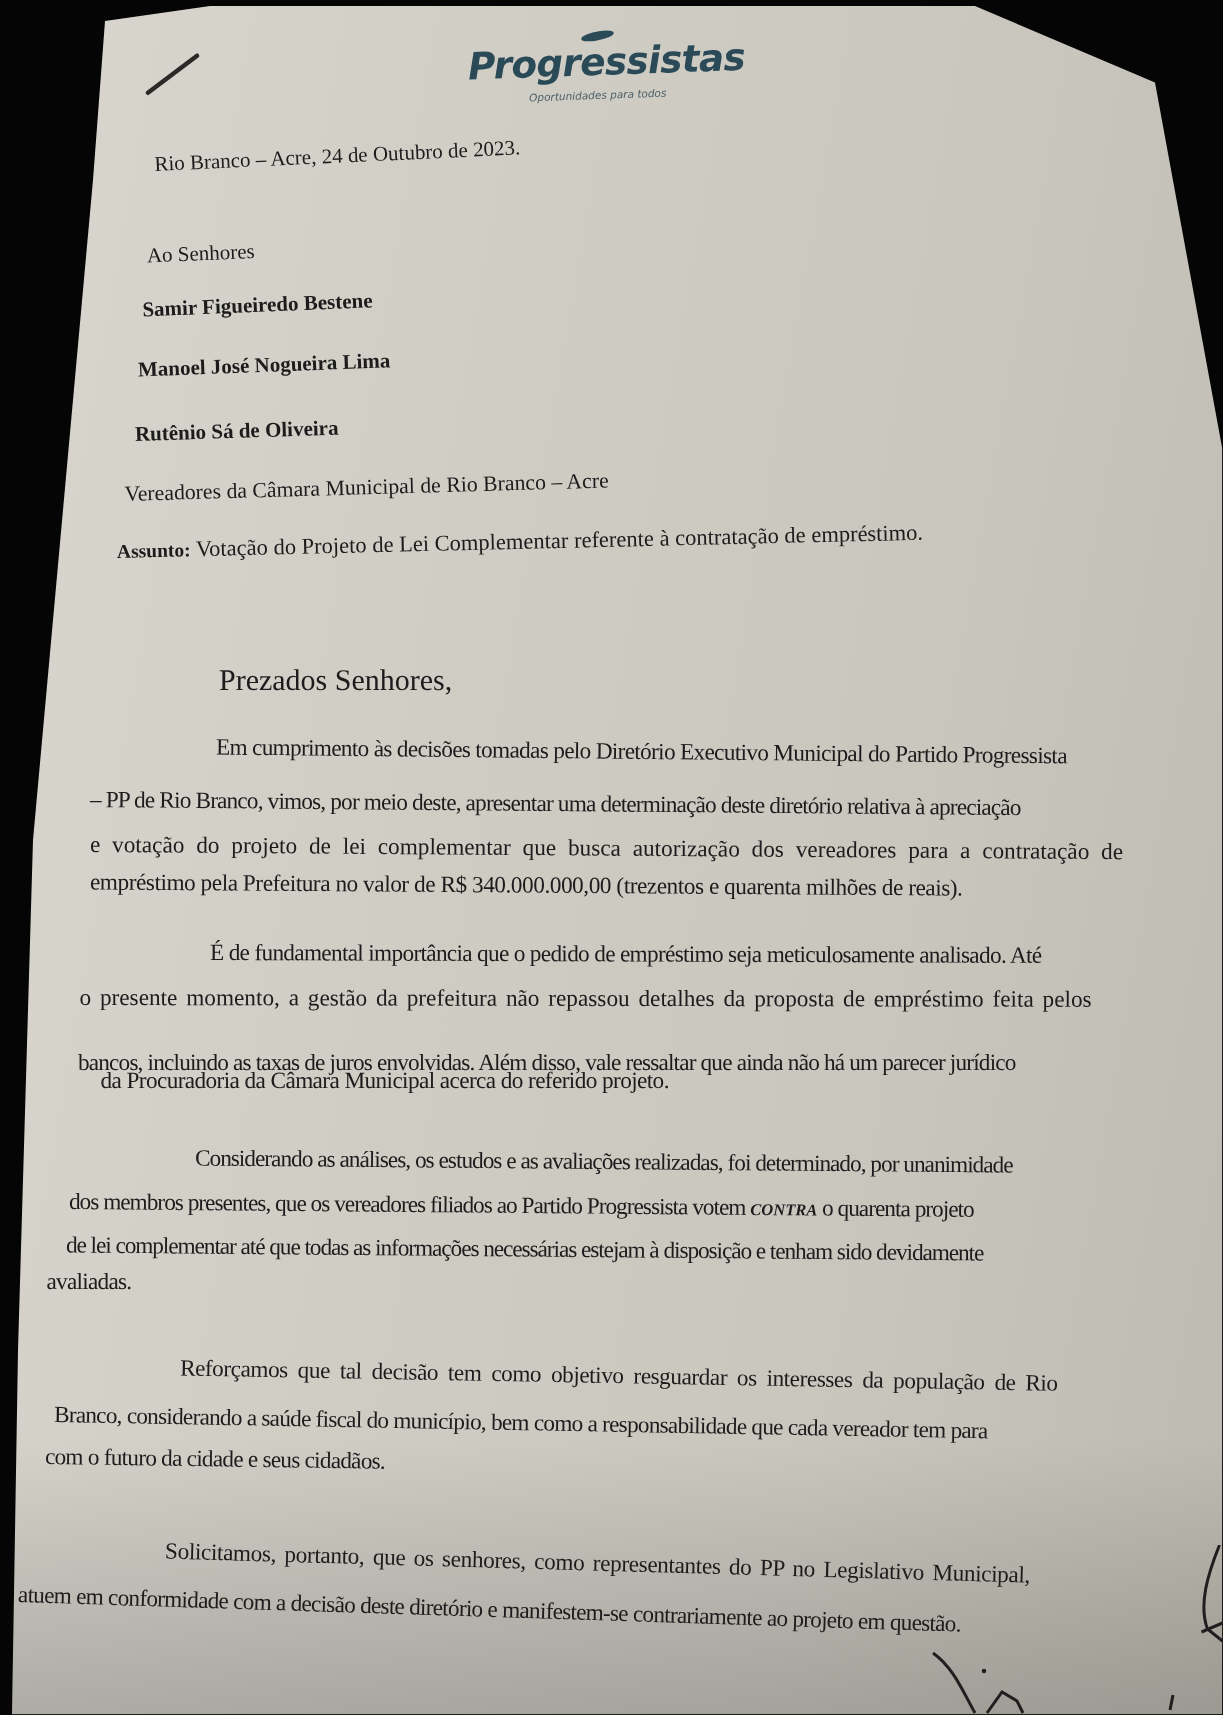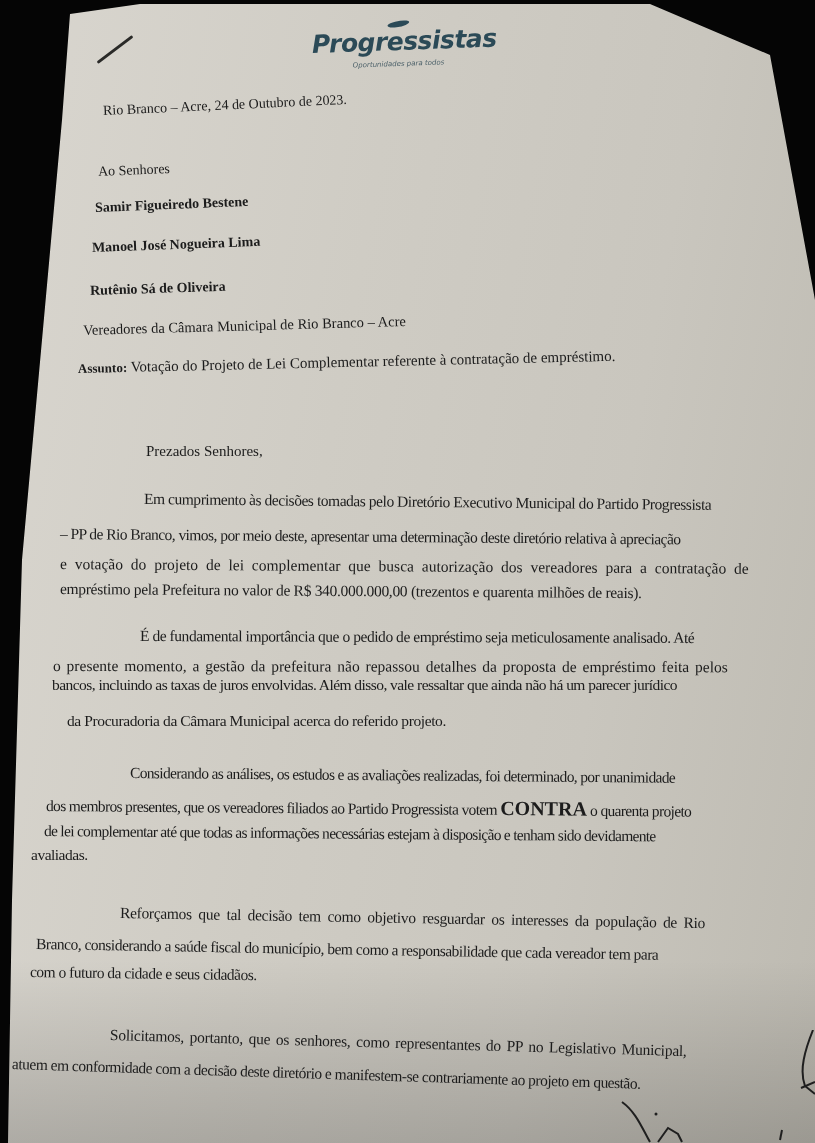--- a/index.html
+++ b/index.html
@@ -65,36 +65,36 @@
 <div class="line" style="left:98px;top:164px;font-size:14px;transform:rotate(-2.4deg);">Ao Senhores</div>
 <div class="line bold" style="left:95px;top:200px;font-size:14px;transform:rotate(-2.3deg);">Samir Figueiredo Bestene</div>
 <div class="line bold" style="left:92px;top:240px;font-size:14px;transform:rotate(-2.1deg);">Manoel José Nogueira Lima</div>
 <div class="line bold" style="left:90px;top:283px;font-size:14px;transform:rotate(-1.8deg);">Rutênio Sá de Oliveira</div>
 <div class="line" style="left:83px;top:322px;font-size:14.5px;transform:rotate(-1.6deg);">Vereadores da Câmara Municipal de Rio Branco – Acre</div>
 <div class="line" style="left:78px;top:360px;font-size:15px;transform:rotate(-1.3deg);">
   <span class="label-bold">Assunto:</span>
   <span>Votação do Projeto de Lei Complementar referente à contratação de empréstimo.</span>
 </div>
 
-<div class="line" style="left:146px;top:443px;font-size:15px;">Prezados Senhores,</div>
+<div class="line" style="left:146px;top:443px;font-size:20px;">Prezados Senhores,</div>
 
 <div class="line" style="left:144px;top:490px;transform:rotate(0.6deg);letter-spacing:-0.45px;">Em cumprimento às decisões tomadas pelo Diretório Executivo Municipal do Partido Progressista</div>
 <div class="line" style="left:60px;top:525px;transform:rotate(0.5deg);letter-spacing:-0.55px;">– PP de Rio Branco, vimos, por meio deste, apresentar uma determinação deste diretório relativa à apreciação</div>
 <div class="line" style="left:60px;top:555px;transform:rotate(0.4deg);word-spacing:4px;">e votação do projeto de lei complementar que busca autorização dos vereadores para a contratação de</div>
 <div class="line" style="left:60px;top:580px;transform:rotate(0.4deg);letter-spacing:-0.3px;">empréstimo pela Prefeitura no valor de R$ 340.000.000,00 (trezentos e quarenta milhões de reais).</div>
 
 <div class="line" style="left:140px;top:627px;transform:rotate(0.2deg);letter-spacing:-0.45px;">É de fundamental importância que o pedido de empréstimo seja meticulosamente analisado. Até</div>
 <div class="line" style="left:53px;top:657px;transform:rotate(0.1deg);word-spacing:2px;">o presente momento, a gestão da prefeitura não repassou detalhes da proposta de empréstimo feita pelos</div>
-<div class="line" style="left:52px;top:676px;letter-spacing:-0.55px;">bancos, incluindo as taxas de juros envolvidas. Além disso, vale ressaltar que ainda não há um parecer jurídico</div>
+<div class="line" style="left:52px;top:700px;letter-spacing:-0.55px;">bancos, incluindo as taxas de juros envolvidas. Além disso, vale ressaltar que ainda não há um parecer jurídico</div>
 <div class="line" style="left:67px;top:712px;letter-spacing:-0.4px;">da Procuradoria da Câmara Municipal acerca do referido projeto.</div>
 
 <div class="line" style="left:130px;top:764px;transform:rotate(0.5deg);letter-spacing:-0.65px;">Considerando as análises, os estudos e as avaliações realizadas, foi determinado, por unanimidade</div>
 <div class="line" style="left:46px;top:793px;transform:rotate(0.5deg);letter-spacing:-0.65px;">
   <span>dos membros presentes, que os vereadores filiados ao Partido Progressista votem</span>
-  <span class="bold" style="font-size:20px;letter-spacing:0;">CONTRA</span>
+  <span class="bold" style="font-size:11px;letter-spacing:0;font-style:italic;">CONTRA</span>
   <span>o quarenta projeto</span>
 </div>
 <div class="line" style="left:44px;top:822px;transform:rotate(0.5deg);letter-spacing:-0.7px;">de lei complementar até que todas as informações necessárias estejam à disposição e tenham sido devidamente</div>
 <div class="line" style="left:31px;top:846px;letter-spacing:-0.5px;">avaliadas.</div>
 
 <div class="line" style="left:120px;top:904px;transform:rotate(1deg);word-spacing:3px;letter-spacing:-0.3px;">Reforçamos que tal decisão tem como objetivo resguardar os interesses da população de Rio</div>
 <div class="line" style="left:36px;top:935px;transform:rotate(1deg);letter-spacing:-0.5px;">Branco, considerando a saúde fiscal do município, bem como a responsabilidade que cada vereador tem para</div>
 <div class="line" style="left:30px;top:963px;transform:rotate(0.8deg);letter-spacing:-0.5px;">com o futuro da cidade e seus cidadãos.</div>
 
 <div class="line" style="left:110px;top:1026px;transform:rotate(1.6deg);word-spacing:2px;letter-spacing:-0.25px;">Solicitamos, portanto, que os senhores, como representantes do PP no Legislativo Municipal,</div>

